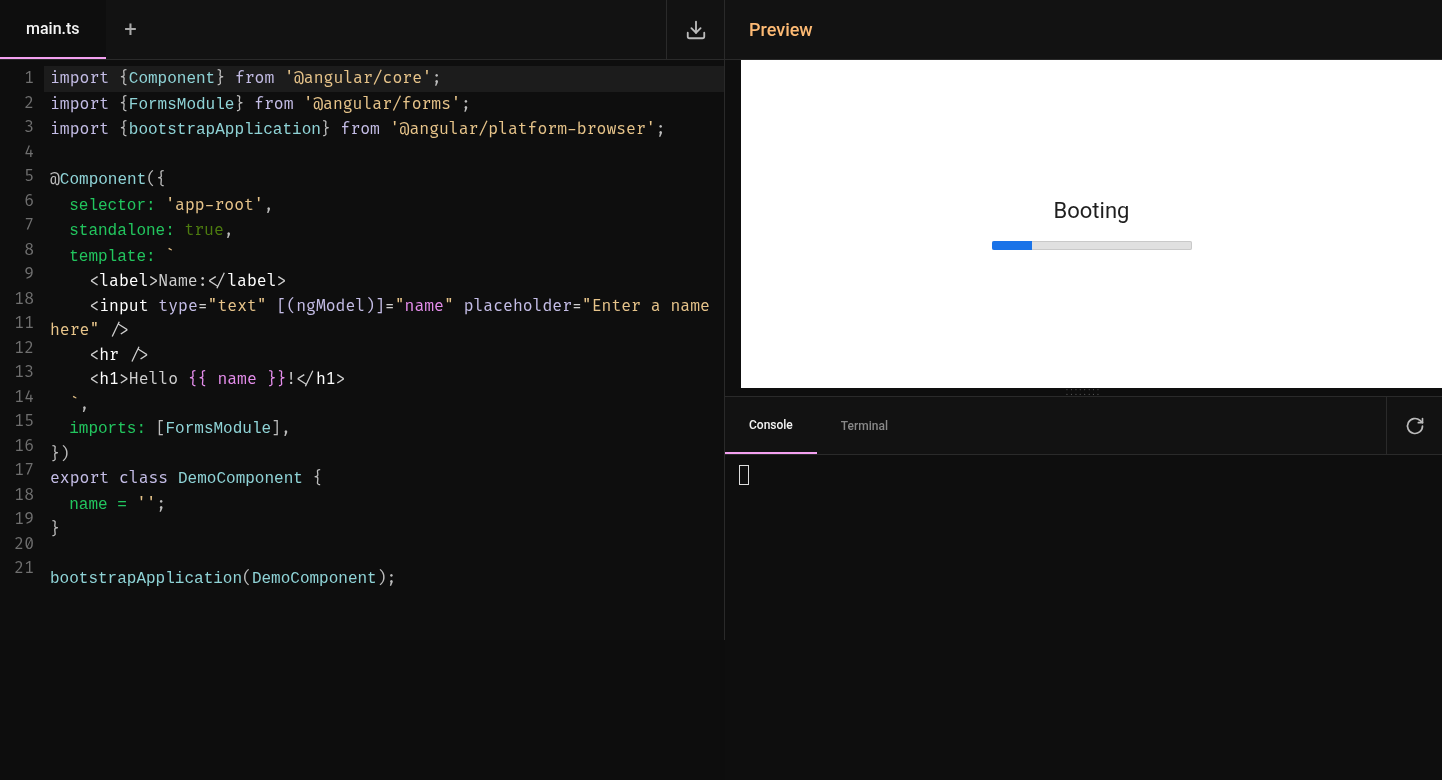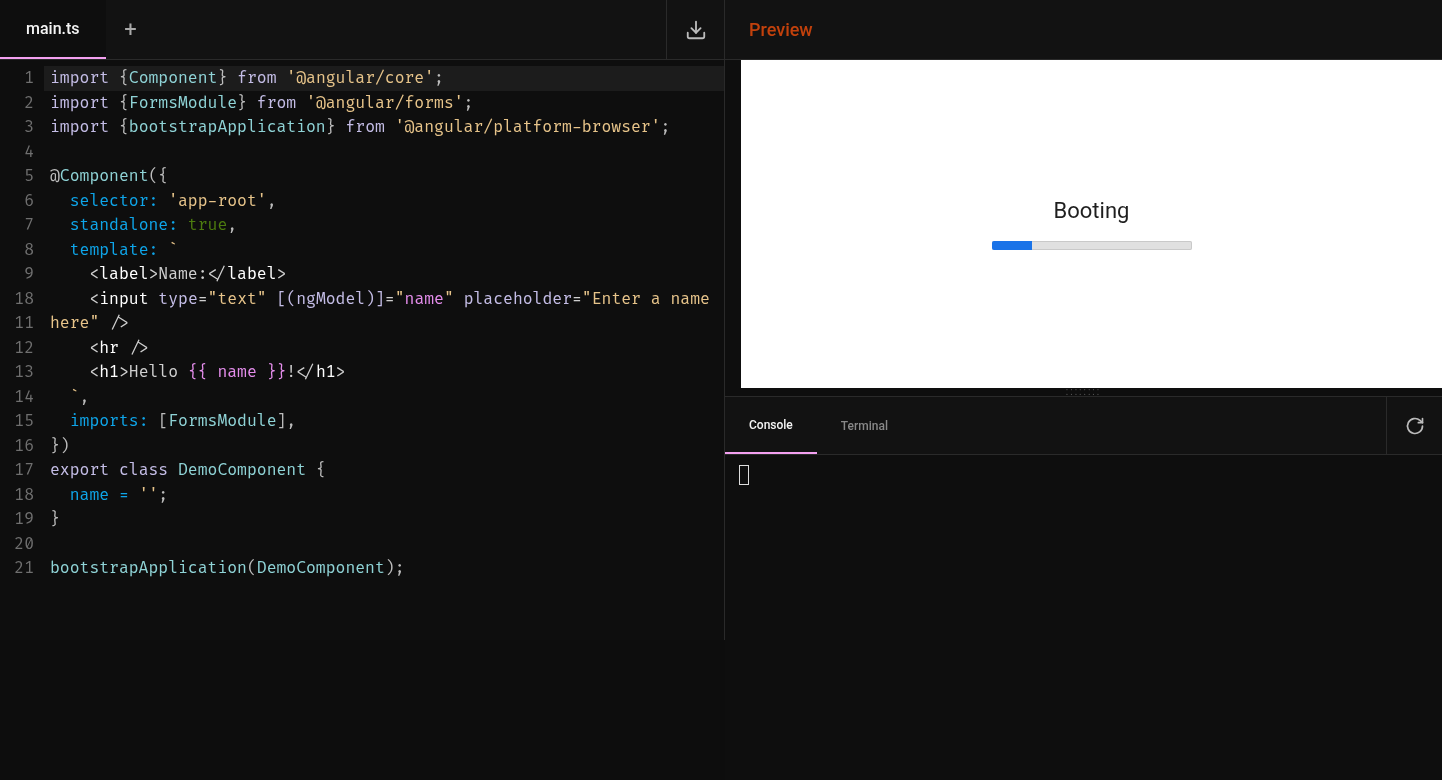--- a/index.html
+++ b/index.html
@@ -82,23 +82,23 @@
     flex: 1;
     padding-top: 6px;
     color: #e8e8e8;
     white-space: pre-wrap;
     word-break: break-word;
   }
   .code-line.active { background: #1c1c1c; }
 
   
   .tok-kw    { color: #c4bde6; }   
-  .tok-type  { color: #8fd3d6; }   
+  .tok-type  { color: #8fd3d6; font-family: Liberation Mono, monospace; }   
   .tok-str   { color: #e7c48a; }   
-  .tok-prop  { color: #0ea5e9; }   
+  .tok-prop  { color: #22c55e; font-family: Liberation Mono, monospace; }   
   .tok-bool  { color: #4d7c0f; }   
   .tok-html  { color: #cfcfcf; }
   .tok-tpl   { color: #e48deb; }   
   .tok-punc  { color: #bcbcbc; }
   .tok-tag   { color: #ffffff; }
   .tok-attr  { color: #c4bde6; }
   .code-line { padding-left: 6px; }
 
   
   .right-panel {
@@ -108,21 +108,21 @@
     flex-direction: column;
     background: #0e0e0e;
   }
   .preview-header {
     height: 60px;
     display: flex;
     align-items: center;
     padding: 0 24px;
     font-size: 18px;
     font-weight: 500;
-    color: #c2410c;
+    color: #fdba74;
     border-bottom: 1px solid #2a2a2a;
     background: #121212;
   }
   .preview-canvas {
     height: 328px;
     background: #ffffff;
     display: flex;
     flex-direction: column;
     align-items: center;
     justify-content: center;

